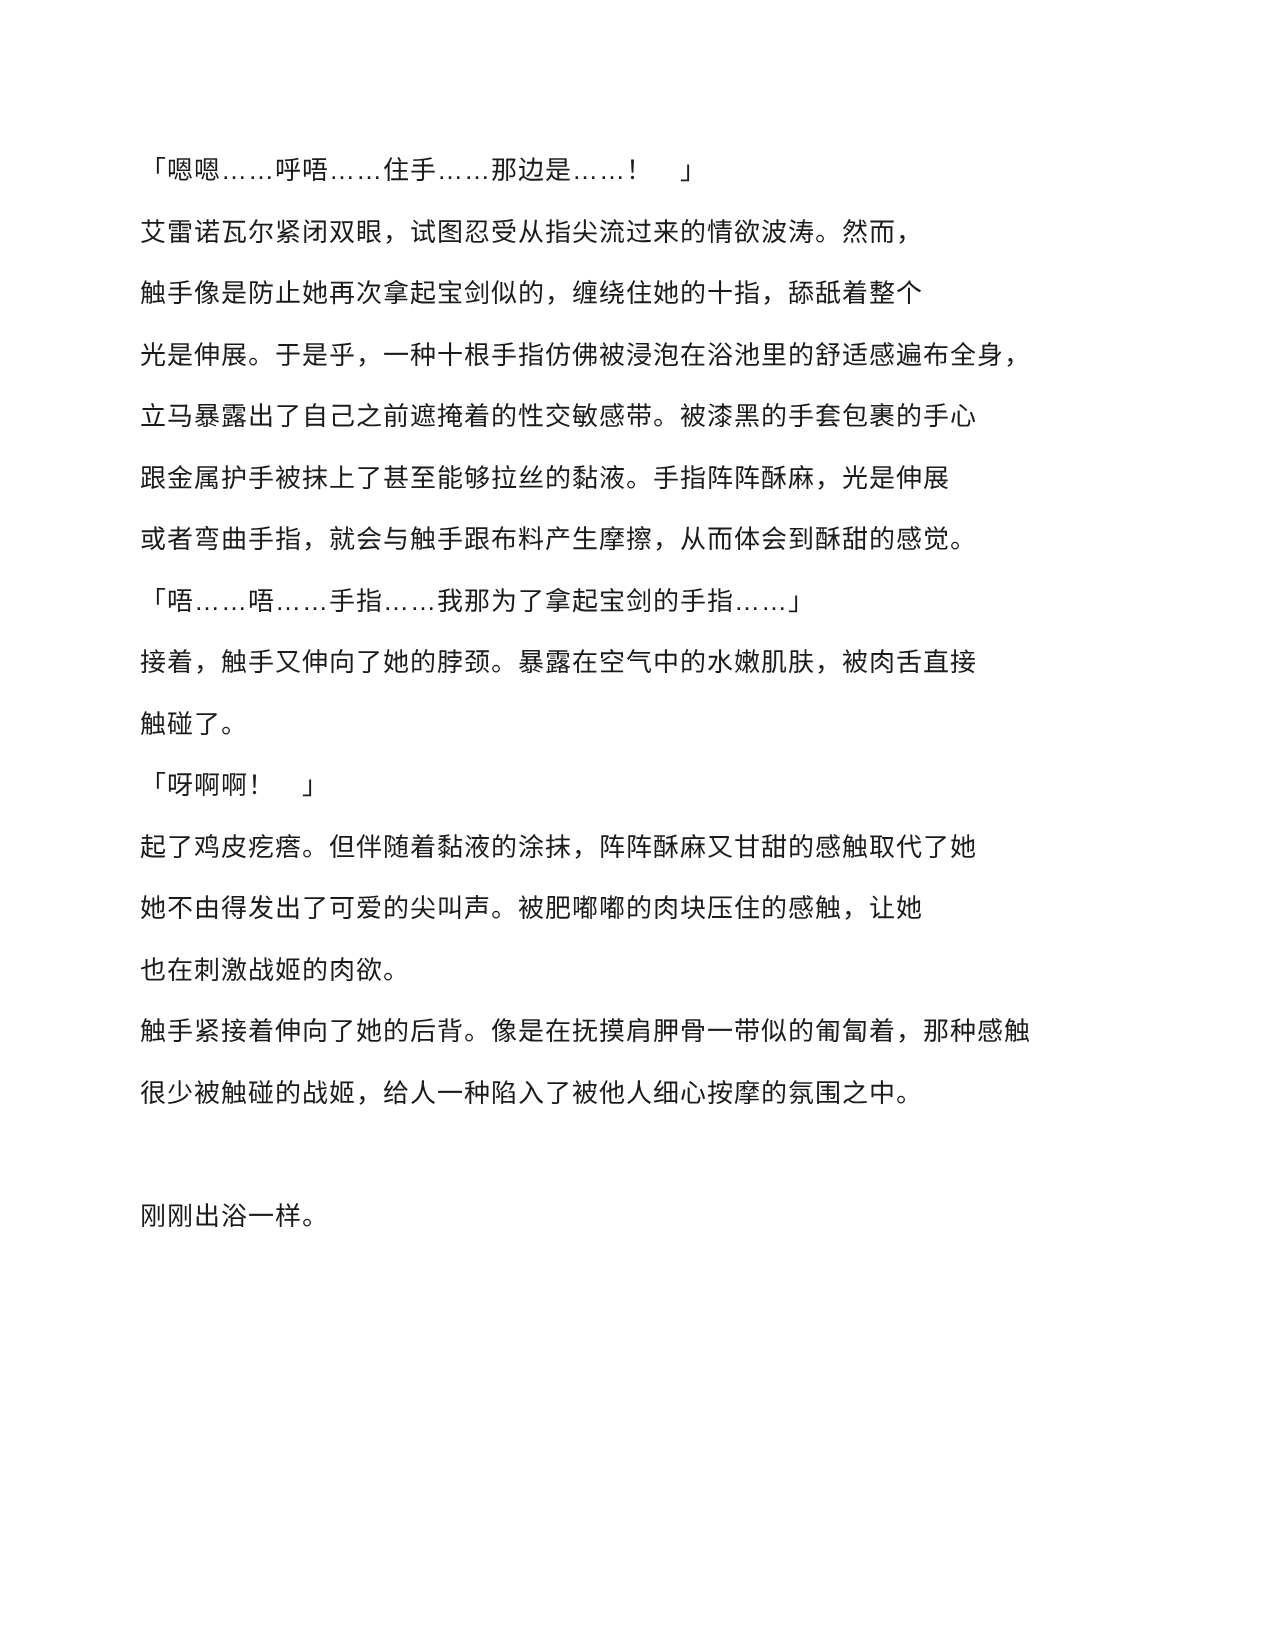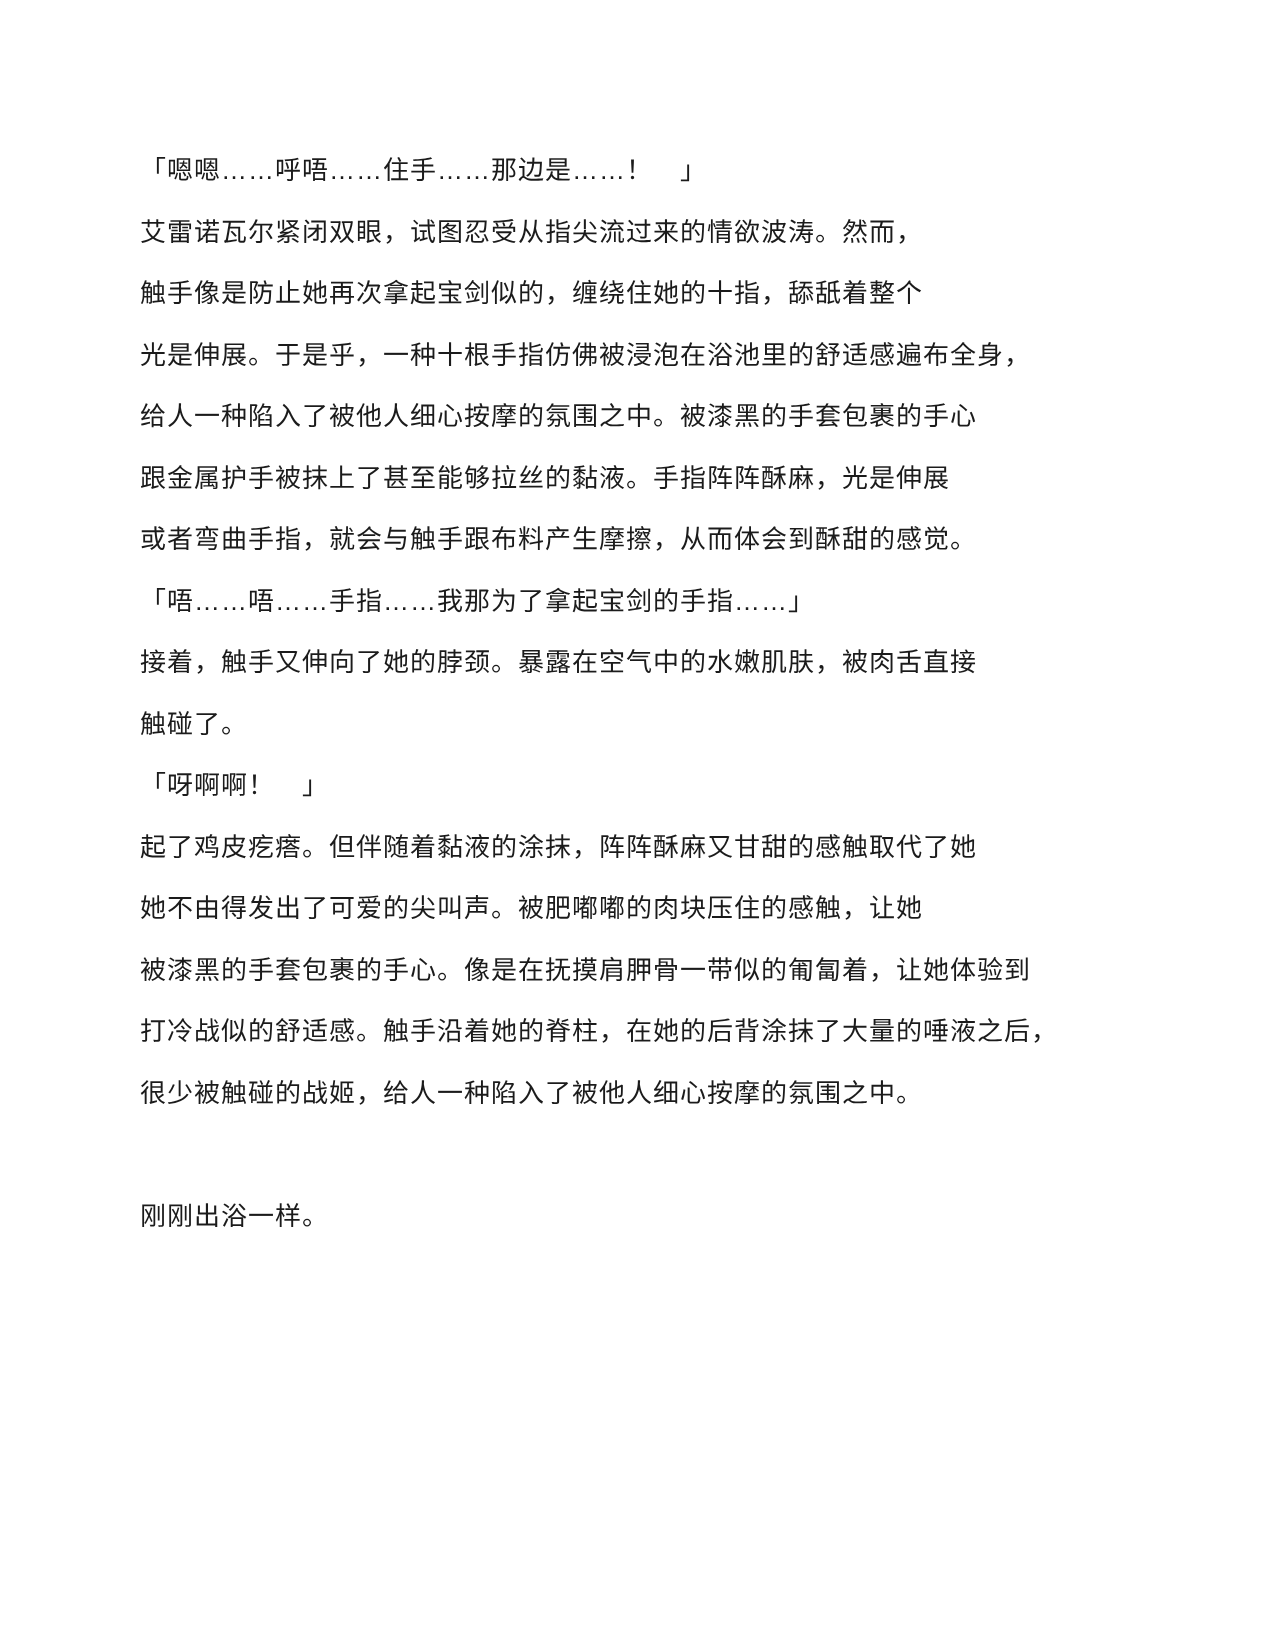--- a/index.html
+++ b/index.html
@@ -41,28 +41,28 @@
 </style>
 </head>
 <body>
 
 <div class="page">
   <div class="text-block">
     <span class="text-line">「嗯嗯……呼唔……住手……那边是……！　」</span>
     <span class="text-line">艾雷诺瓦尔紧闭双眼，试图忍受从指尖流过来的情欲波涛。然而，</span>
     <span class="text-line">触手像是防止她再次拿起宝剑似的，缠绕住她的十指，舔舐着整个</span>
     <span class="text-line">光是伸展。于是乎，一种十根手指仿佛被浸泡在浴池里的舒适感遍布全身，</span>
-    <span class="text-line">给人一种陷入了被他人细心按摩的氛围之中。被漆黑的手套包裹的手心</span>
+    <span class="text-line">立马暴露出了自己之前遮掩着的性交敏感带。被漆黑的手套包裹的手心</span>
     <span class="text-line">跟金属护手被抹上了甚至能够拉丝的黏液。手指阵阵酥麻，光是伸展</span>
     <span class="text-line">或者弯曲手指，就会与触手跟布料产生摩擦，从而体会到酥甜的感觉。</span>
     <span class="text-line">「唔……唔……手指……我那为了拿起宝剑的手指……」</span>
     <span class="text-line">接着，触手又伸向了她的脖颈。暴露在空气中的水嫩肌肤，被肉舌直接</span>
     <span class="text-line">触碰了。</span>
     <span class="text-line">「呀啊啊！　」</span>
     <span class="text-line">起了鸡皮疙瘩。但伴随着黏液的涂抹，阵阵酥麻又甘甜的感触取代了她</span>
     <span class="text-line">她不由得发出了可爱的尖叫声。被肥嘟嘟的肉块压住的感触，让她</span>
-    <span class="text-line">被漆黑的手套包裹的手心。像是在抚摸肩胛骨一带似的匍匐着，让她体验到</span>
-    <span class="text-line">打冷战似的舒适感。触手沿着她的脊柱，在她的后背涂抹了大量的唾液之后，</span>
+    <span class="text-line">也在刺激战姬的肉欲。</span>
+    <span class="text-line">触手紧接着伸向了她的后背。像是在抚摸肩胛骨一带似的匍匐着，那种感触</span>
     <span class="text-line">很少被触碰的战姬，给人一种陷入了被他人细心按摩的氛围之中。</span>
     <span class="text-line"></span>
     <span class="text-line">刚刚出浴一样。</span>
   </div>
 </div>
 
 </body></html>

